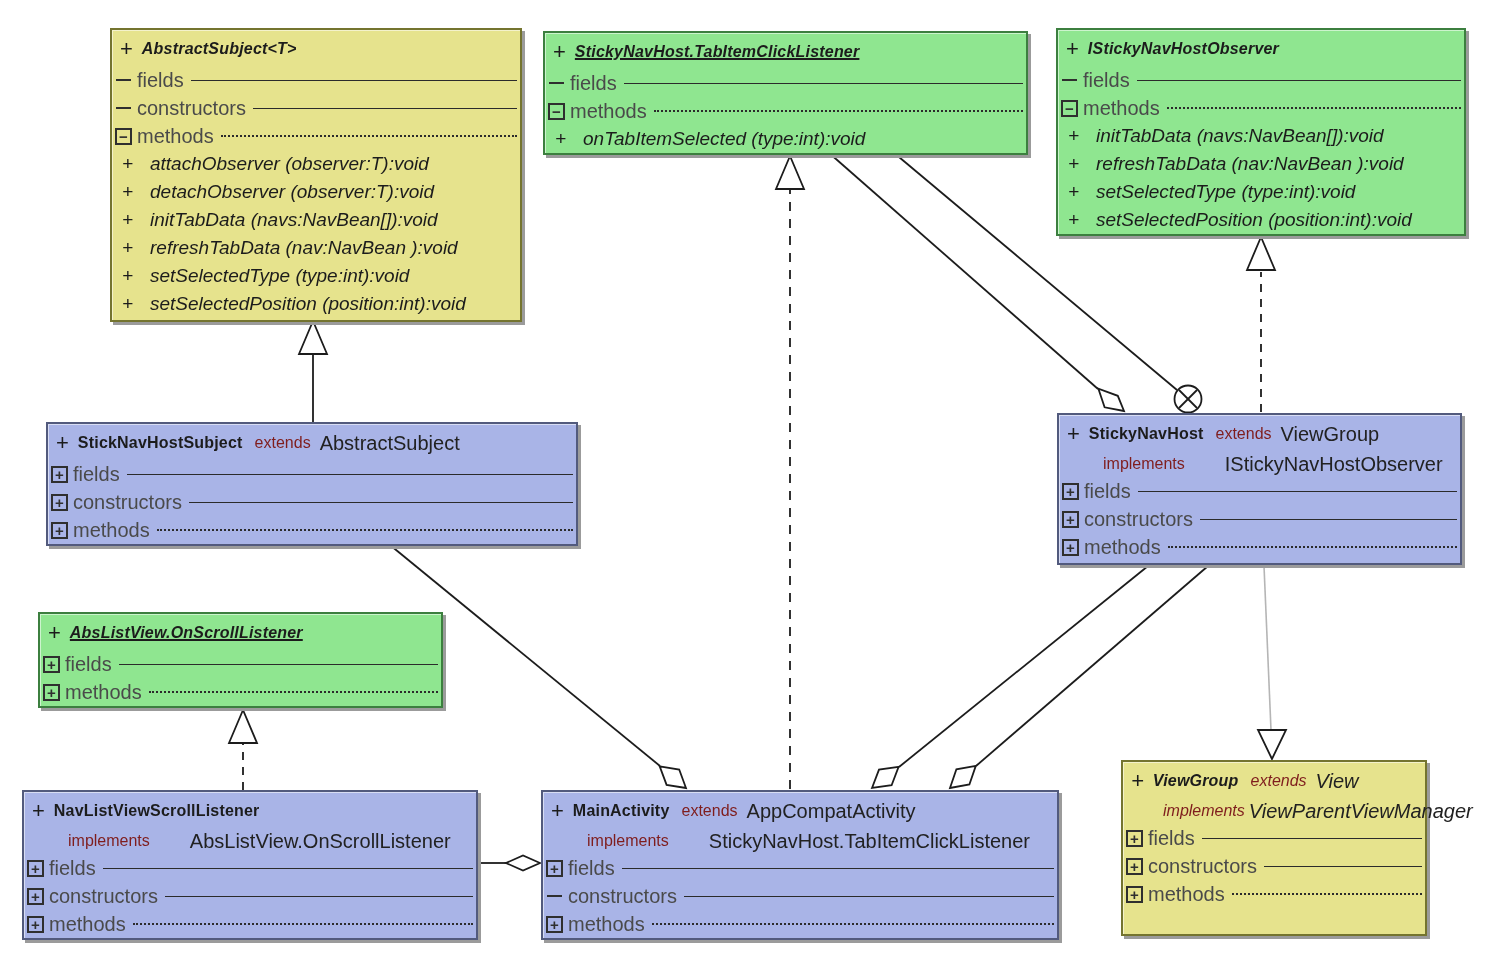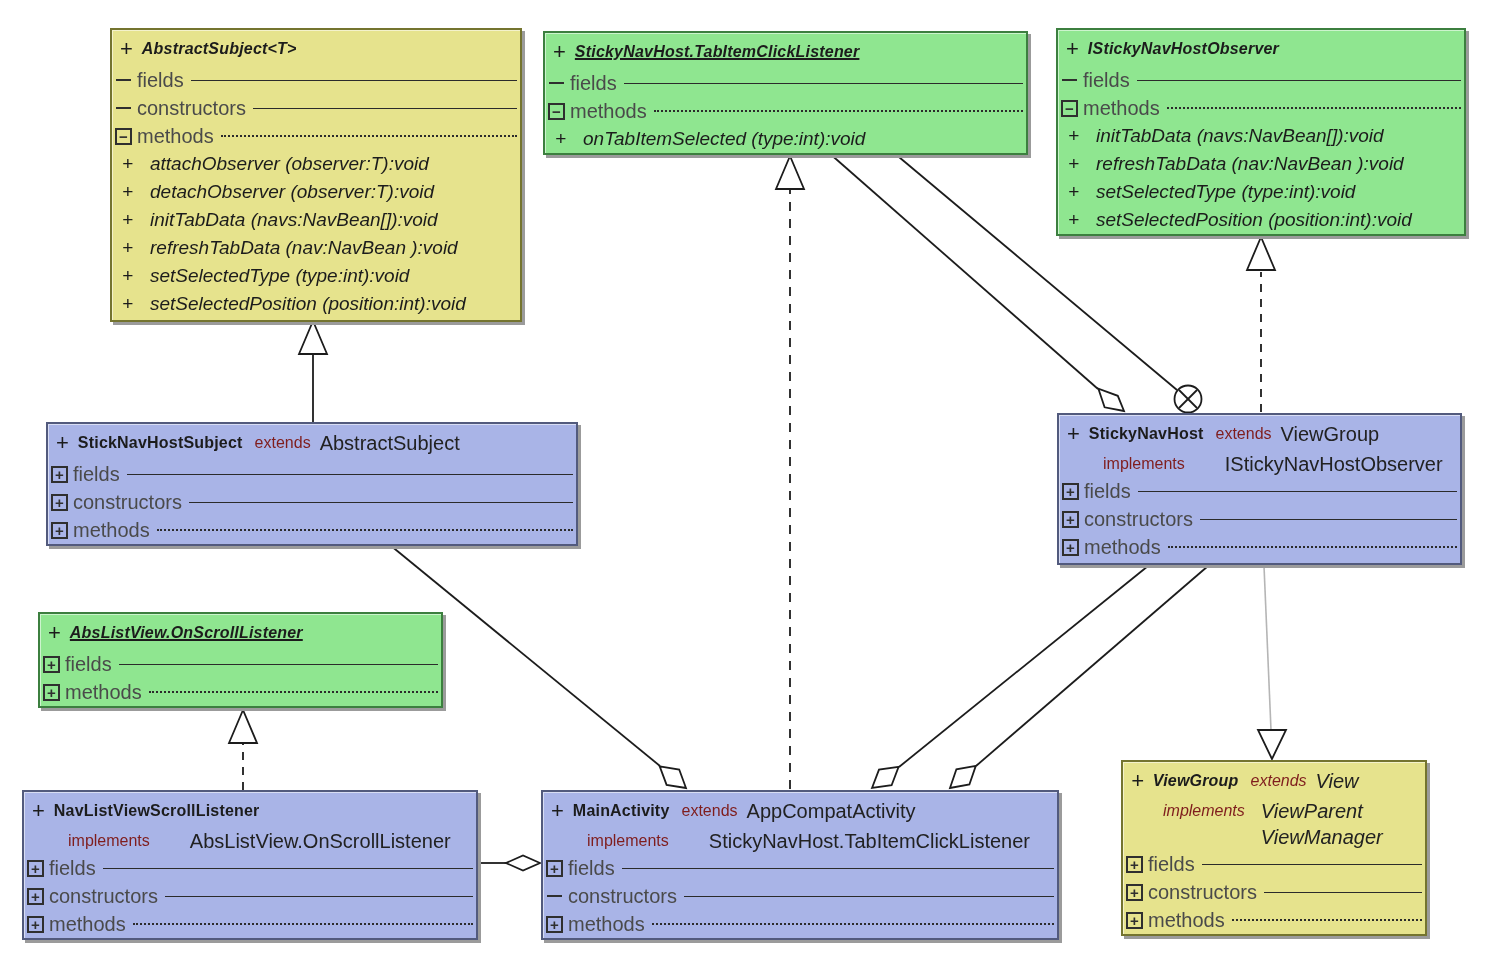--- a/index.html
+++ b/index.html
@@ -14,21 +14,21 @@
   .c-ext  {background:#e6e38d;border-color:#74742f;}
 
   .trow{display:flex;align-items:center;height:34px;padding:2px 6px 0 8px;white-space:nowrap;}
   .trow2{display:flex;align-items:flex-start;padding-left:44px;white-space:nowrap;}
   .trow2 .kw{margin-left:0;}
   .vis{font-size:22px;margin-right:9px;}
   .cname{font-size:16px;font-weight:bold;letter-spacing:.2px;}
   .kw{font-size:16px;margin-left:12px;color:#7f1d1d;}
   .sup{font-size:20px;margin-left:9px;color:#222;}
   .line26{height:26px;display:flex;align-items:center;gap:31px;}
-  .implcol{display:flex;flex-direction:column;margin-left:16px;}
+  .implcol{display:flex;flex-direction:row;margin-left:4px;}
   .implcol .sup{margin-left:0;}
   .it{font-style:italic;}
   .und{text-decoration:underline;text-decoration-thickness:2px;}
 
   .srow{display:flex;align-items:center;height:28px;padding:0 3px 0 3px;}
   .marker{width:17px;height:17px;border:2px solid #2f2f2f;box-sizing:border-box;display:flex;
           align-items:center;justify-content:center;font-size:15px;font-weight:bold;color:#2f2f2f;
           line-height:1;flex:none;cursor:pointer;background:transparent;}
   .dashm{width:15px;height:0;border-top:2.5px solid #2f2f2f;flex:none;margin:0 1px;}
   .slabel{color:#4a4a4a;font-size:20px;margin:0 7px 0 5px;white-space:nowrap;}

